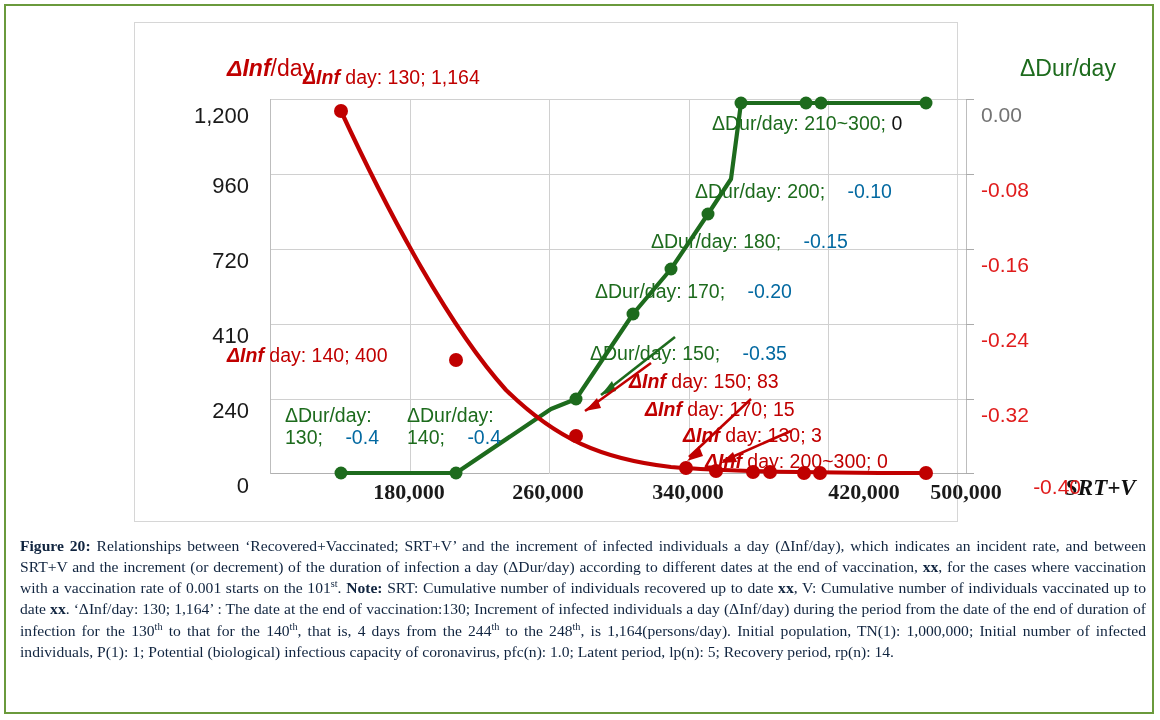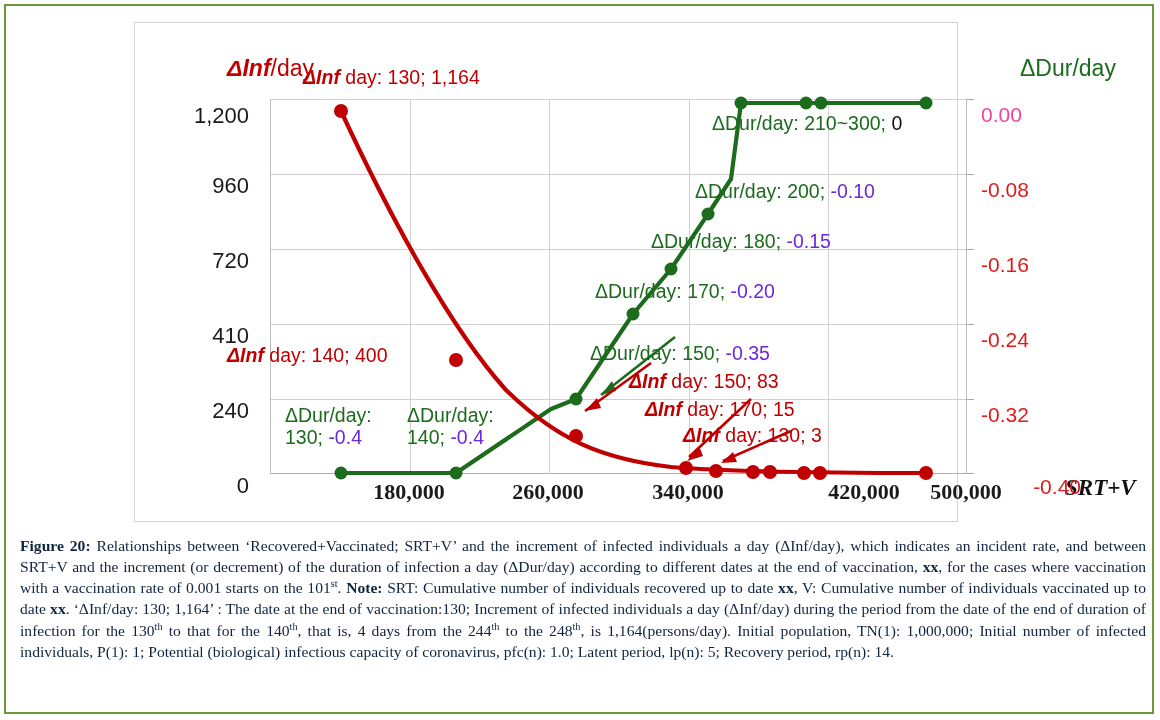--- a/index.html
+++ b/index.html
@@ -29,21 +29,21 @@
 
   
   .ylab{
     position:absolute;text-align:right;width:92px;
     font-size:22px;color:#1a1a1a;font-family:"Liberation Sans",sans-serif;
   }
   .rlab{
     position:absolute;text-align:left;width:100px;
     font-size:21px;color:#e01b1b;font-family:"Liberation Sans",sans-serif;
   }
-  .rlab.zero{color:#ec4899;}
+  .rlab.zero{color:#737373;}
   .xlab{
     position:absolute;text-align:center;width:130px;top:456px;
     font-size:22px;color:#1a1a1a;font-family:"Liberation Serif",serif;
     font-weight:600;
   }
   #y-axis-title{
     position:absolute;left:92px;top:32px;font-size:23px;color:#c00000;
     font-weight:bold;font-style:italic;
   }
   #y-axis-title i{font-style:italic;}
@@ -55,21 +55,21 @@
     font-style:italic;font-family:"Liberation Serif",serif;font-weight:600;
   }
 
   
   .anno{
     position:absolute;font-size:19.5px;line-height:1.12;white-space:nowrap;
     font-family:"Liberation Sans",sans-serif;
   }
   .anno.red{color:#c00000;}
   .anno.green{color:#1d6b1d;}
-  .anno .val-red{color:#6d28d9;}
+  .anno .val-red{color:#0369a1;padding-left:17px;}
   .anno .val-blk{color:#111;}
   .anno .it{font-style:italic;font-weight:bold;}
   .anno.wrap{white-space:normal;width:120px;}
 
   
   #caption{
     position:absolute;left:14px;top:530px;width:1126px;
     font-family:"Liberation Serif",serif;font-size:15.6px;line-height:1.33;
     color:#10243f;text-align:justify;
   }
@@ -178,20 +178,21 @@
     <div class="anno red" style="left:168px;top:44px;"><span class="it">ΔInf</span><span> day: 130; 1,164</span></div>
 
     <div class="anno red" style="left:92px;top:322px;"><span class="it">ΔInf</span><span> day: 140; 400</span></div>
 
     <div class="anno red" style="left:494px;top:348px;"><span class="it">ΔInf</span><span> day: 150; 83</span></div>
 
     <div class="anno red" style="left:510px;top:376px;"><span class="it">ΔInf</span><span> day: 170; 15</span></div>
 
     <div class="anno red" style="left:548px;top:402px;"><span class="it">ΔInf</span><span> day: 130; 3</span></div>
 
+    <div class="anno red" style="left:570px;top:428px;"><span class="it">ΔInf</span><span> day: 200~300; 0</span></div>
 
     <div class="anno green wrap" style="left:150px;top:382px;"><span>ΔDur/day:</span> <span>130;</span> <span class="val-red">-0.4</span></div>
 
     <div class="anno green wrap" style="left:272px;top:382px;"><span>ΔDur/day:</span> <span>140;</span> <span class="val-red">-0.4</span></div>
 
     <div class="anno green" style="left:455px;top:320px;"><span>ΔDur/day: 150;</span> <span class="val-red">-0.35</span></div>
 
     <div class="anno green" style="left:460px;top:258px;"><span>ΔDur/day: 170;</span> <span class="val-red">-0.20</span></div>
 
     <div class="anno green" style="left:516px;top:208px;"><span>ΔDur/day: 180;</span> <span class="val-red">-0.15</span></div>

